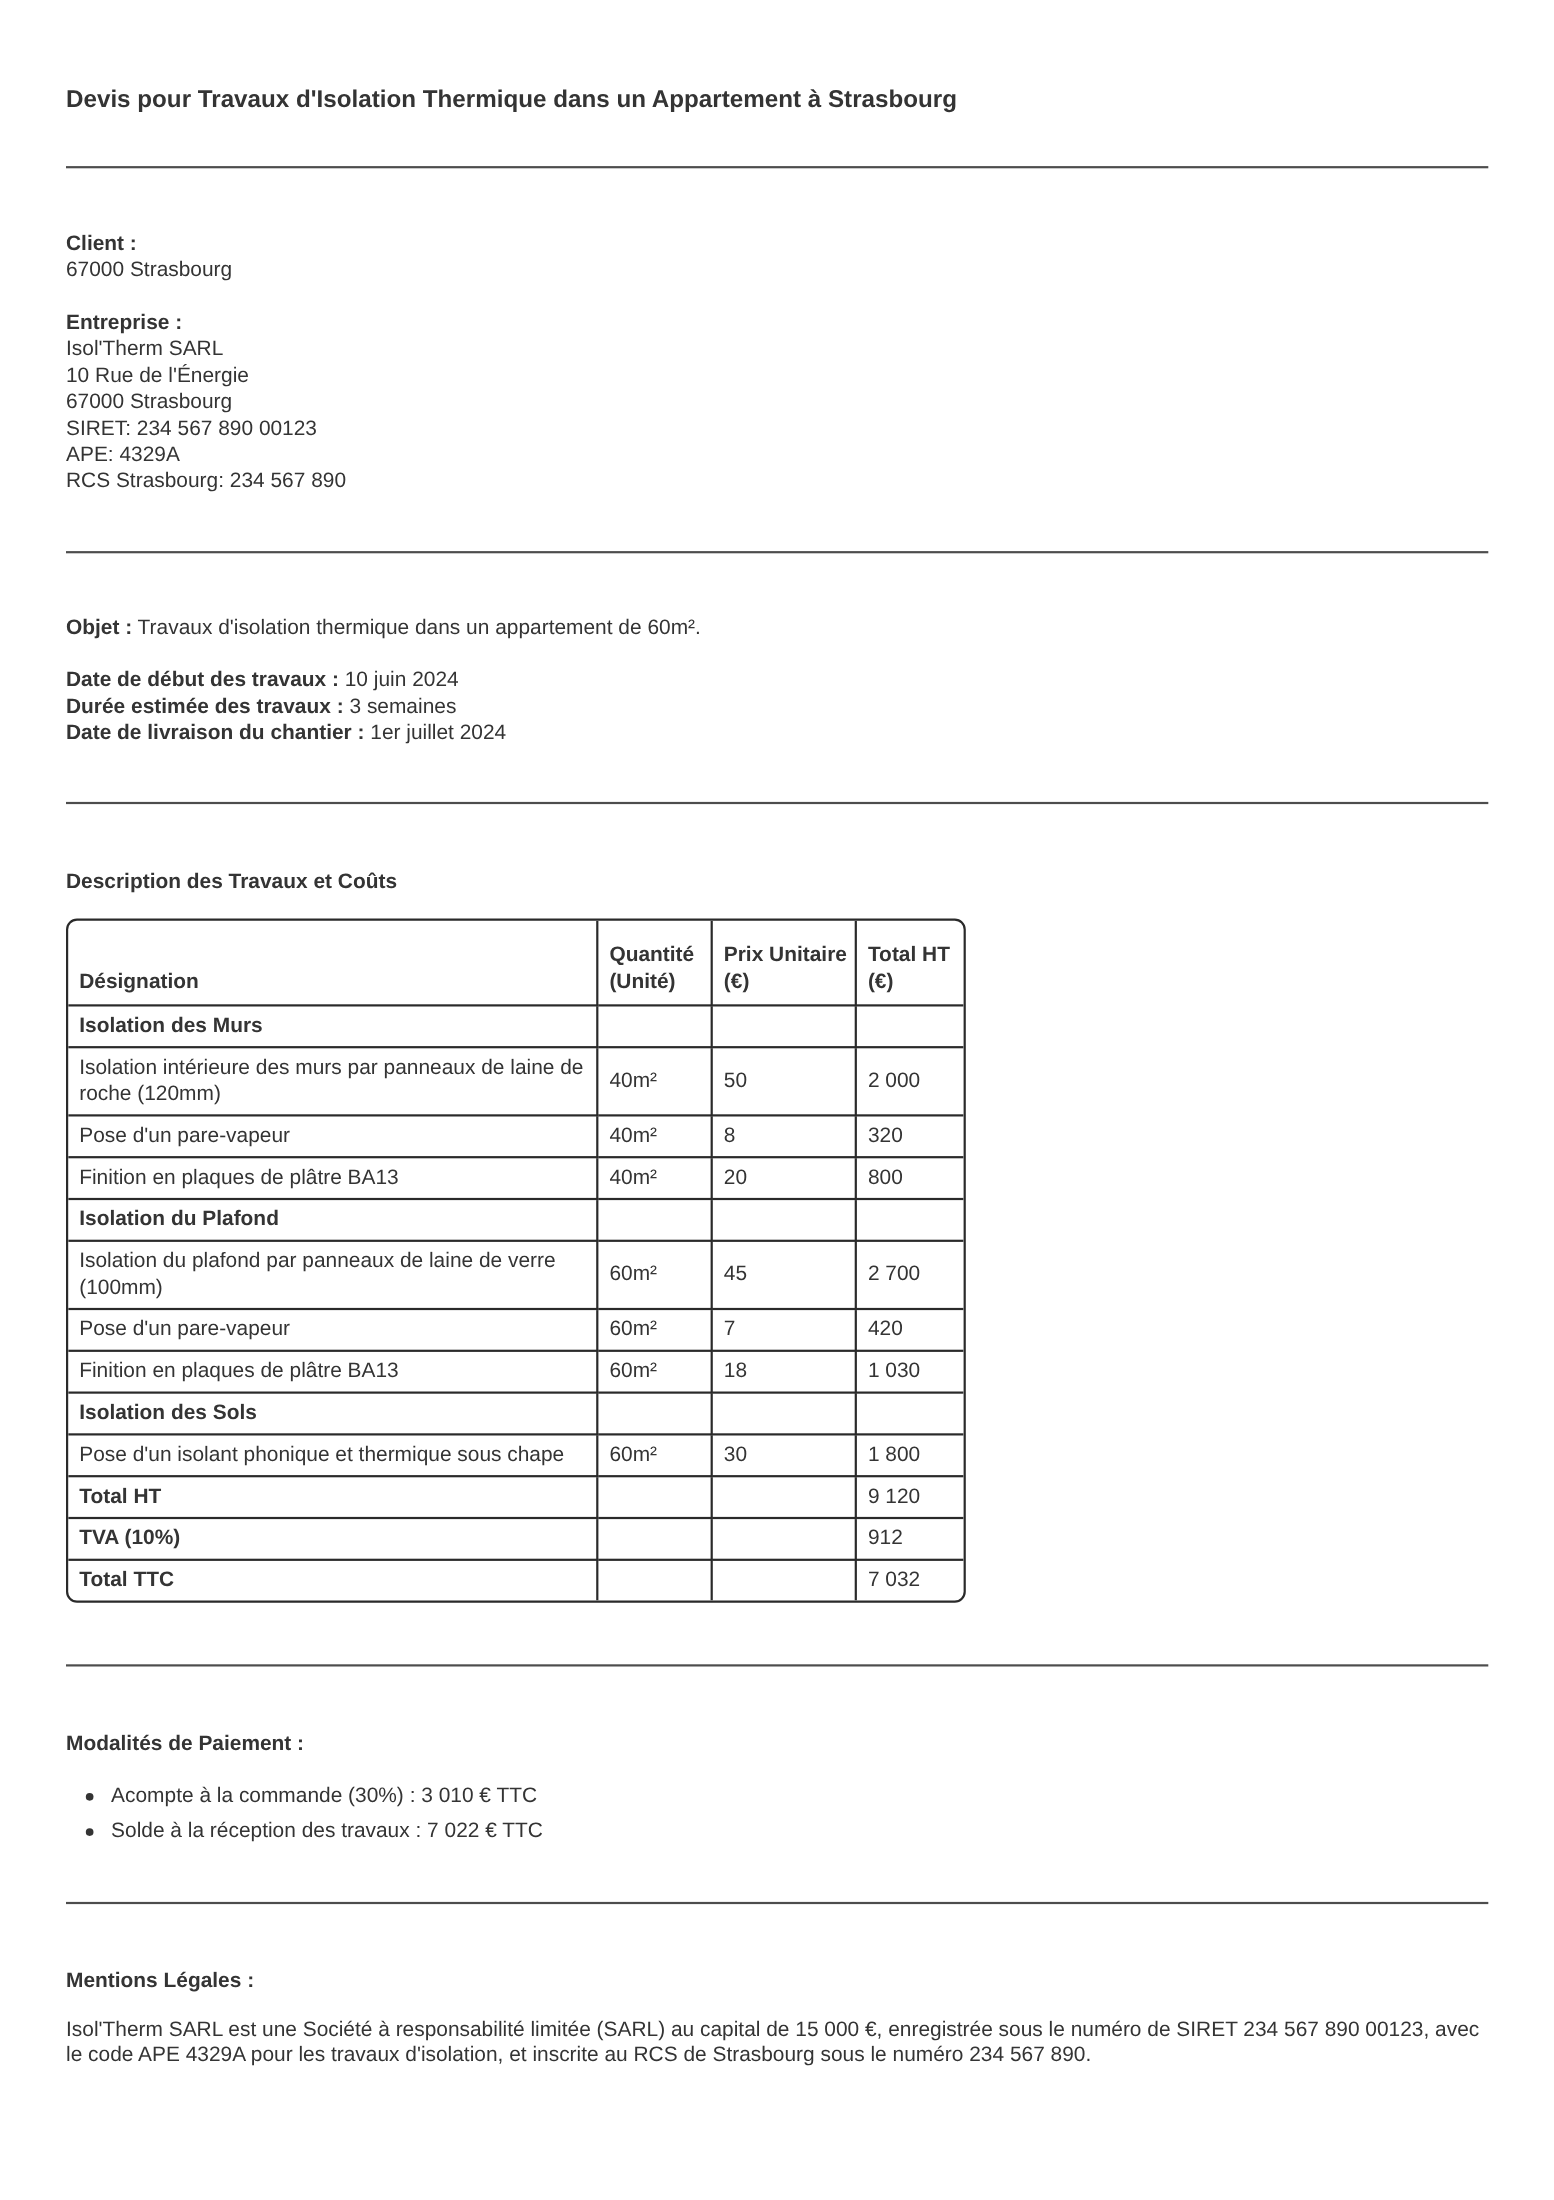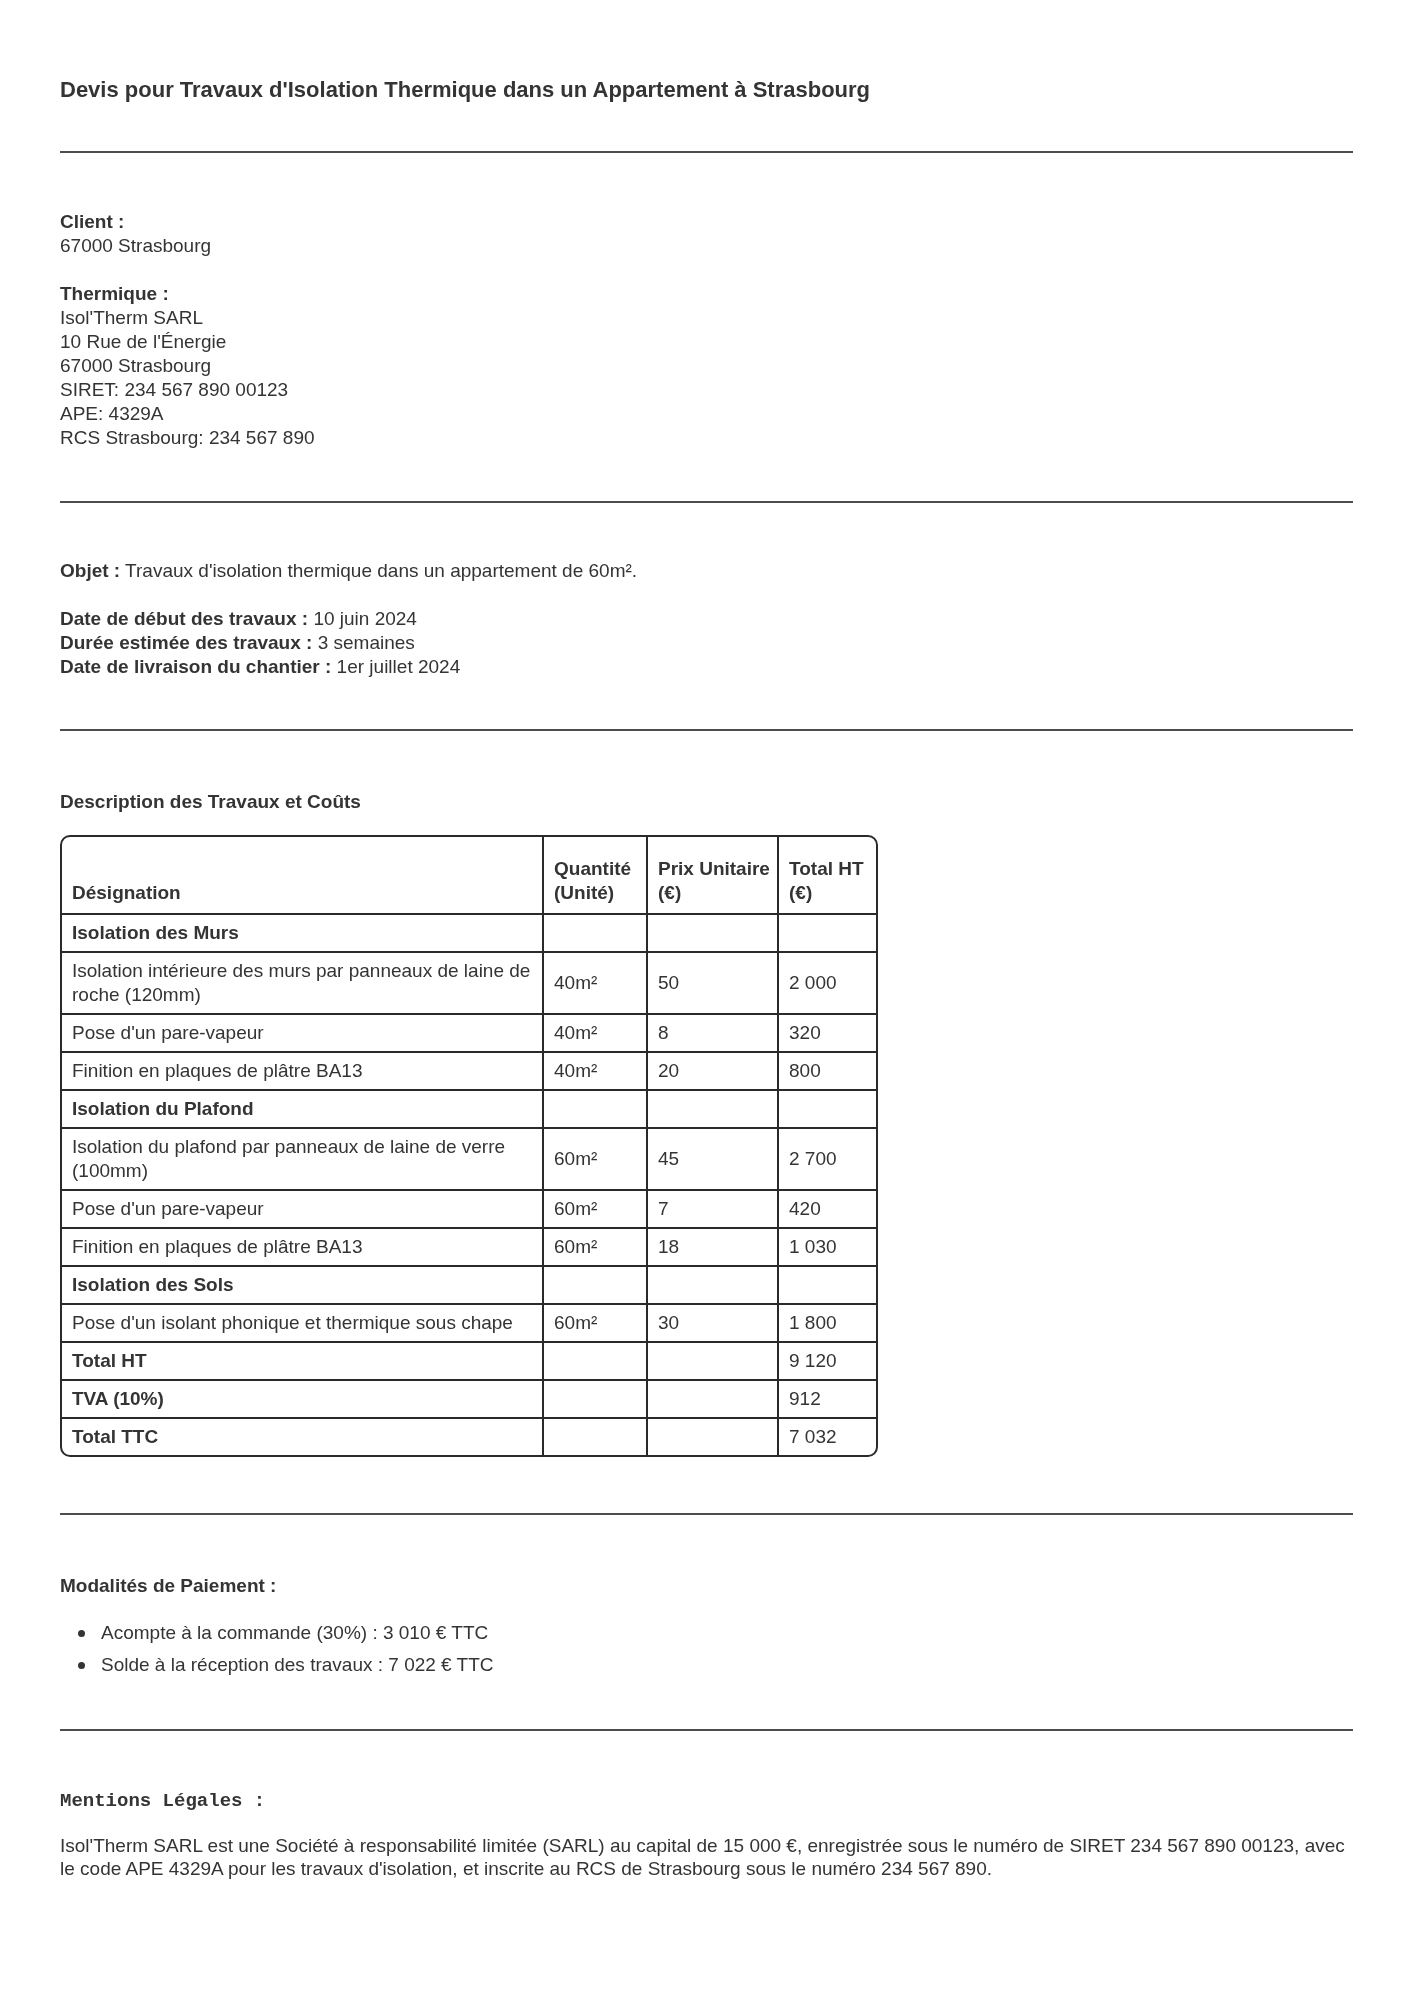--- a/index.html
+++ b/index.html
@@ -83,41 +83,41 @@
   ul.payment-list { margin-top: 23px; list-style: none; }
   ul.payment-list li { display: flex; margin-bottom: 8px; }
   .bullet {
     flex: none;
     width: 7px; height: 7px;
     border-radius: 50%;
     background: #343434;
     margin: 9px 16px 0 18px;
   }
 
-  .legal-heading { margin-top: 58px; font-weight: 700; font-family: Liberation Mono, monospace; }
+  .legal-heading { margin-top: 58px; font-weight: 700; }
   .legal-text { margin-top: 21px; line-height: 23px; max-width: 1293px; }
 </style>
 </head>
 <body>
 
 <div class="page">
 
   <h1 class="doc-title">Devis pour Travaux d'Isolation Thermique dans un Appartement à Strasbourg</h1>
 
   <hr class="rule rule-1">
 
   <div class="client-section">
     <div class="section-heading">Client :</div>
     <div>
         <div>67000 Strasbourg</div>
       </div>
   </div>
 
   <div class="company-section">
-    <div class="section-heading">Thermique :</div>
+    <div class="section-heading">Entreprise :</div>
     <div>
         <div>Isol'Therm SARL</div>
         <div>10 Rue de l'Énergie</div>
         <div>67000 Strasbourg</div>
         <div>SIRET: 234 567 890 00123</div>
         <div>APE: 4329A</div>
         <div>RCS Strasbourg: 234 567 890</div>
       </div>
   </div>
 

